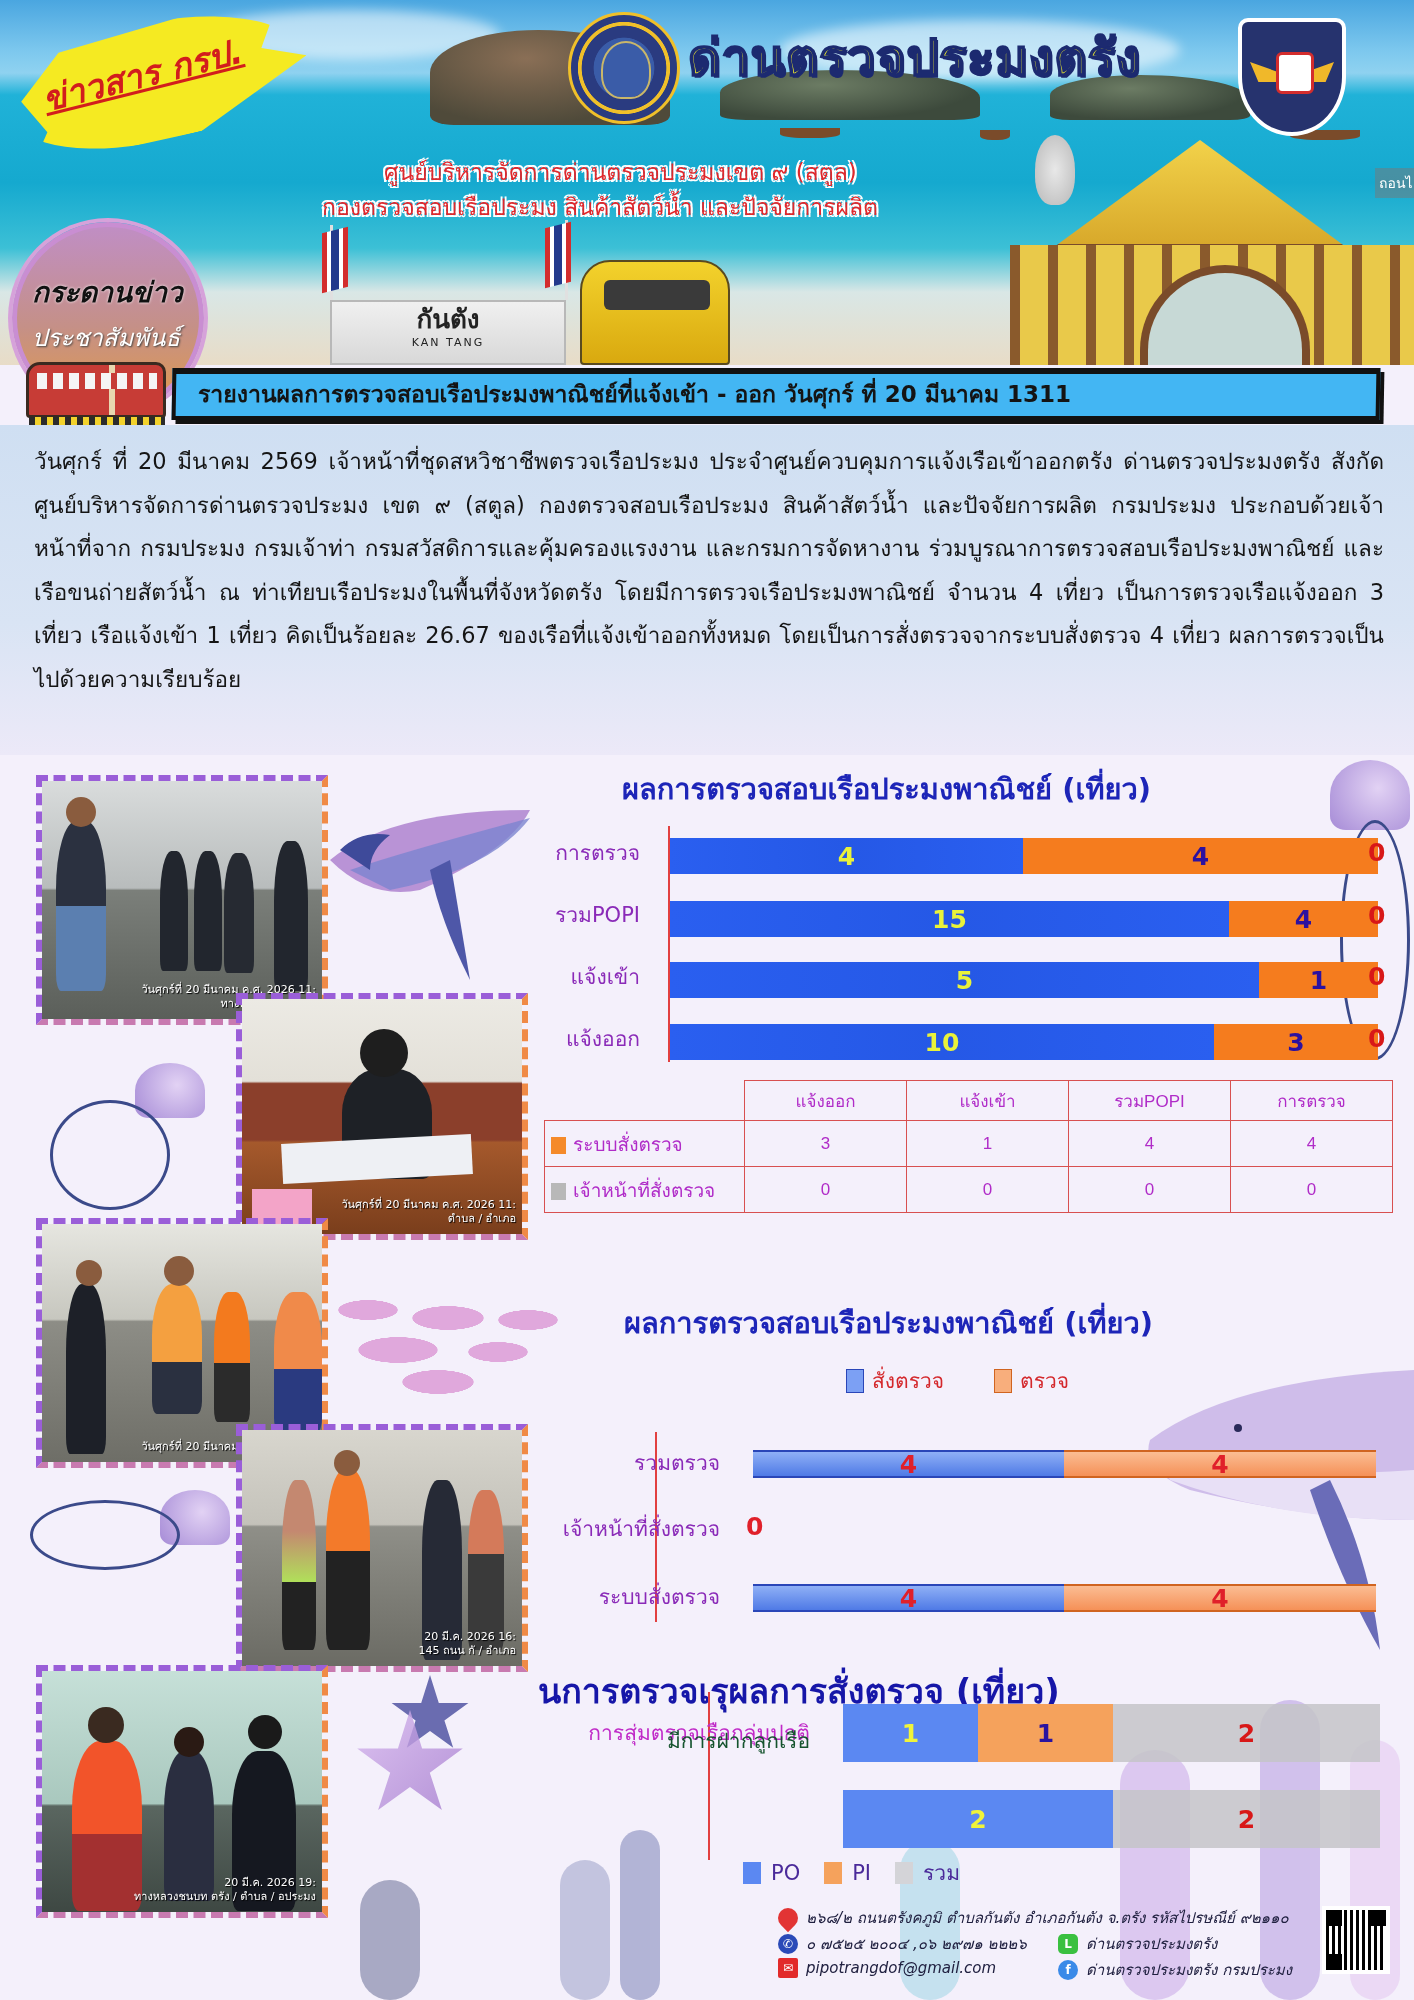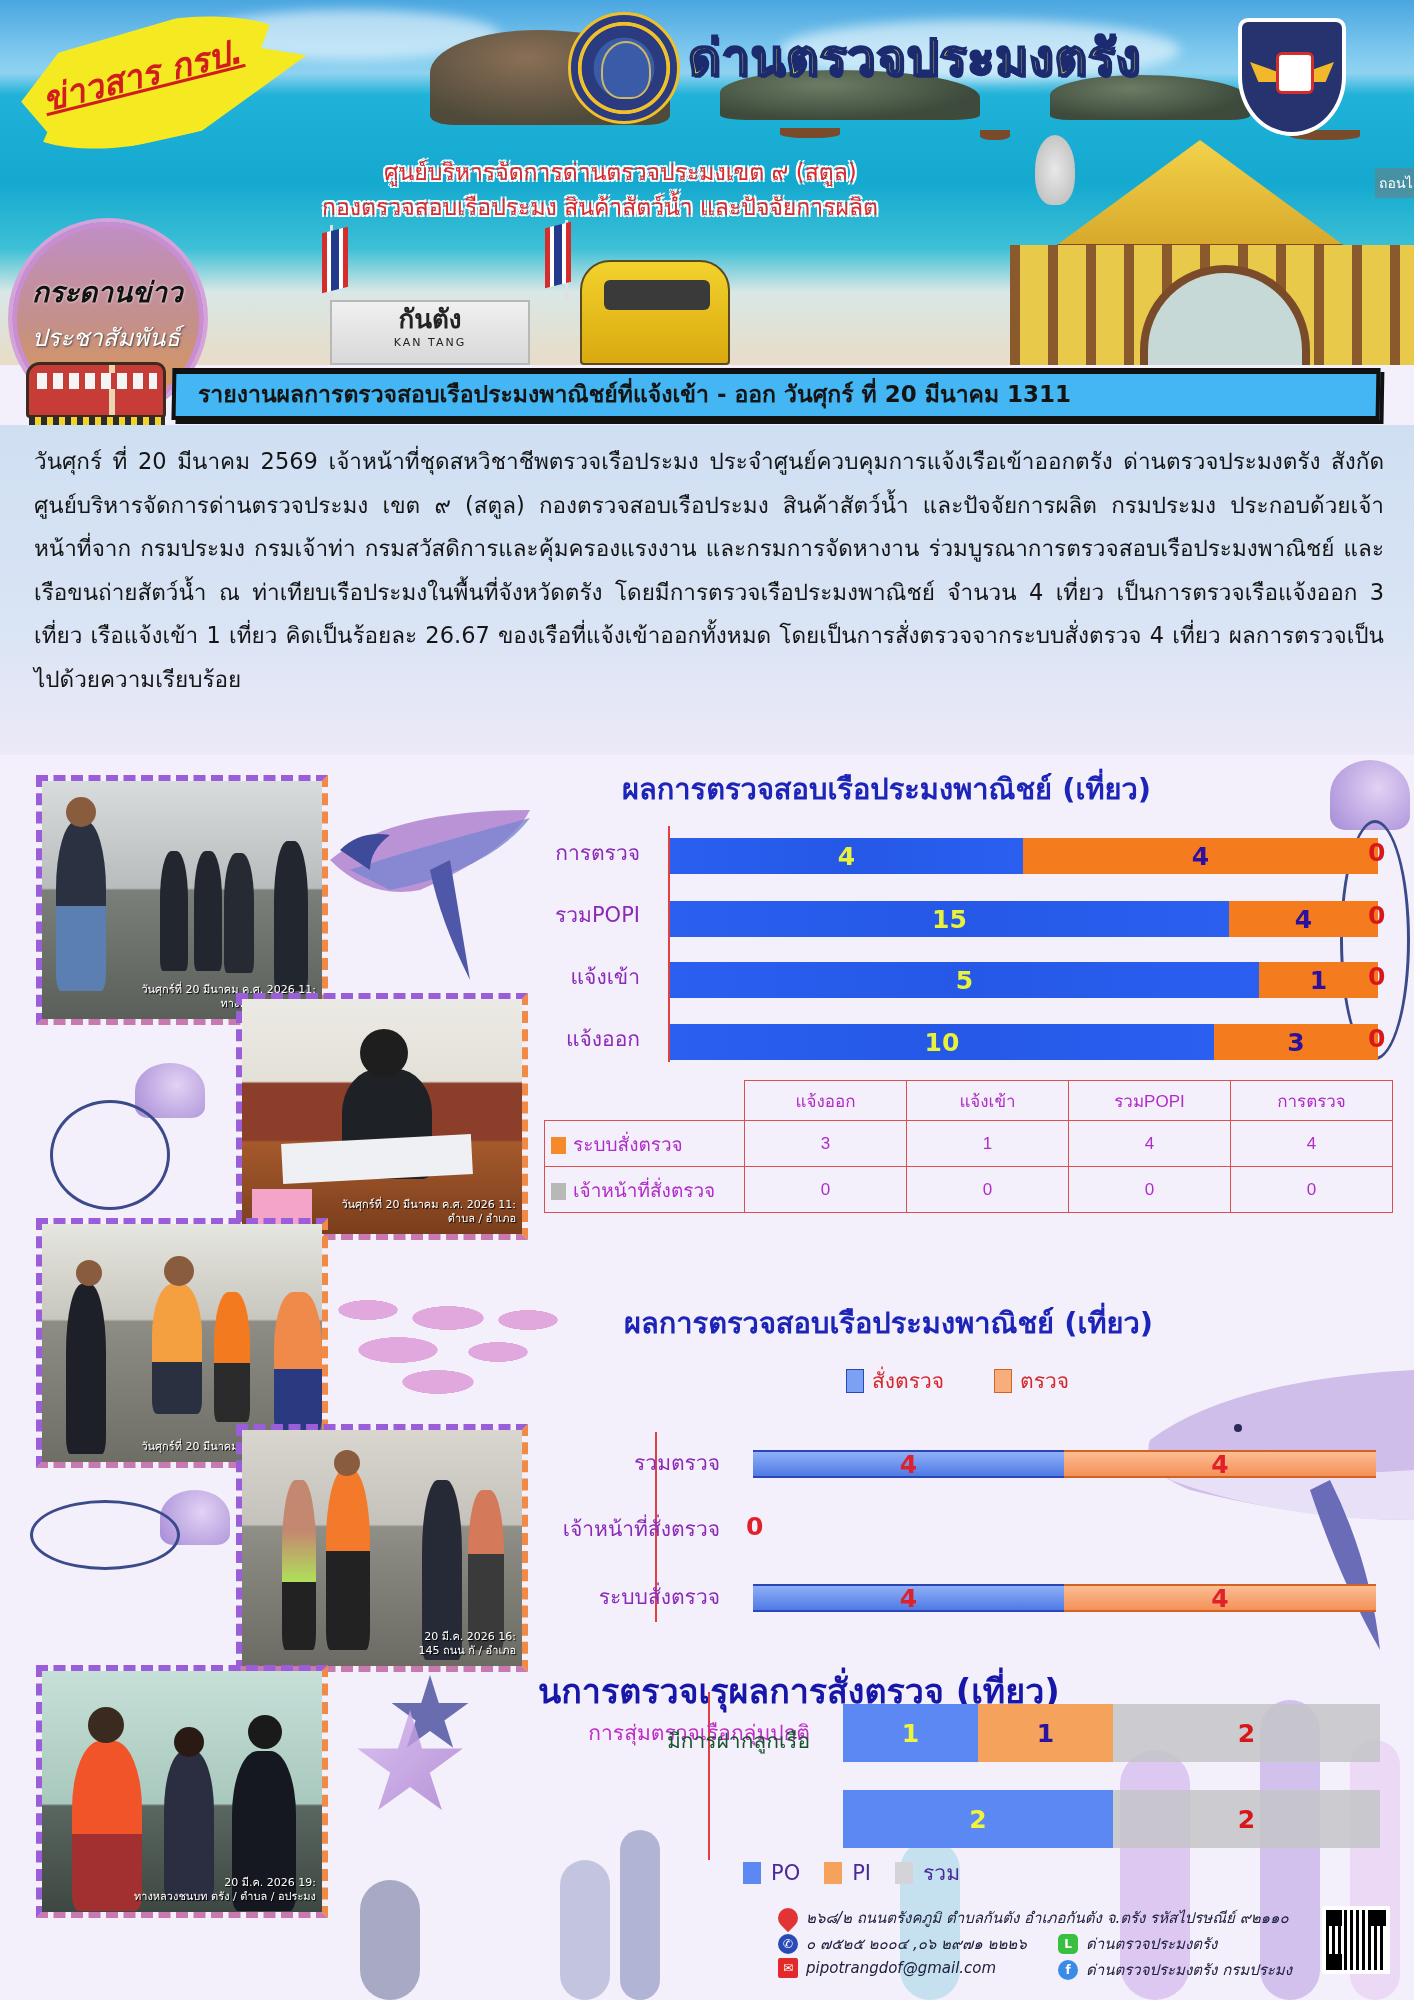--- a/index.html
+++ b/index.html
@@ -36,21 +36,21 @@
     position: absolute; left: 130px; top: 125px; width: 170px; height: 100px;
     background: #c7d9d6; border-radius: 85px 85px 0 0; border: 8px solid #7a4b2a; border-bottom: none;
   }
   .train {
     position: absolute; left: 580px; top: 260px; width: 150px; height: 105px;
     background: linear-gradient(180deg, #f3d22c, #d9a90f); border-radius: 30px 30px 4px 4px;
     border: 2px solid #5a4a20;
   }
   .train::before { content:""; position:absolute; left: 22px; top: 18px; width: 106px; height: 30px; background:#3a3a3a; border-radius: 6px; }
   .sign {
-    position: absolute; left: 330px; top: 300px; width: 200px; height: 65px;
+    position: absolute; left: 330px; top: 300px; width: 236px; height: 65px;
     background: linear-gradient(180deg,#f0f0f0,#d8d8d8); border: 2px solid #b8b8b8;
     text-align: center; color: #222;
   }
   .sign .th { font-size: 26px; font-weight: bold; line-height: 34px; }
   .sign .en { font-size: 11px; letter-spacing: 2px; }
   .flag { position: absolute; width: 26px; height: 60px; background: linear-gradient(90deg,#d32d2d 0 18%, #fff 18% 34%, #233a8c 34% 66%, #fff 66% 82%, #d32d2d 82%); transform: skewY(-14deg); }
   .pole { position: absolute; width: 3px; background: #e0e0e0; }
   .boat { position: absolute; height: 10px; background: #7a4b2a; border-radius: 0 0 40% 40%; }
 
   .badge-news {

